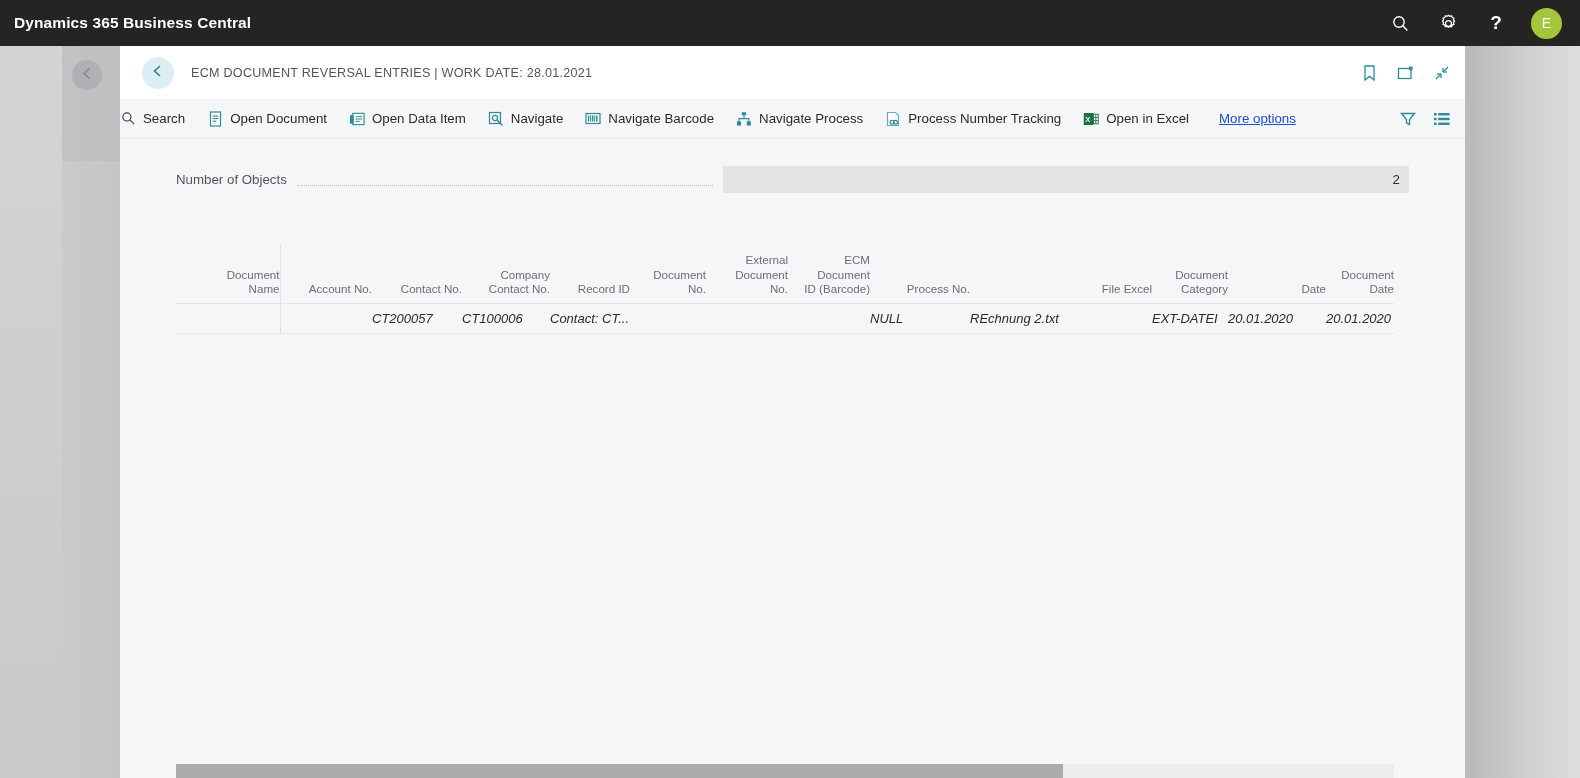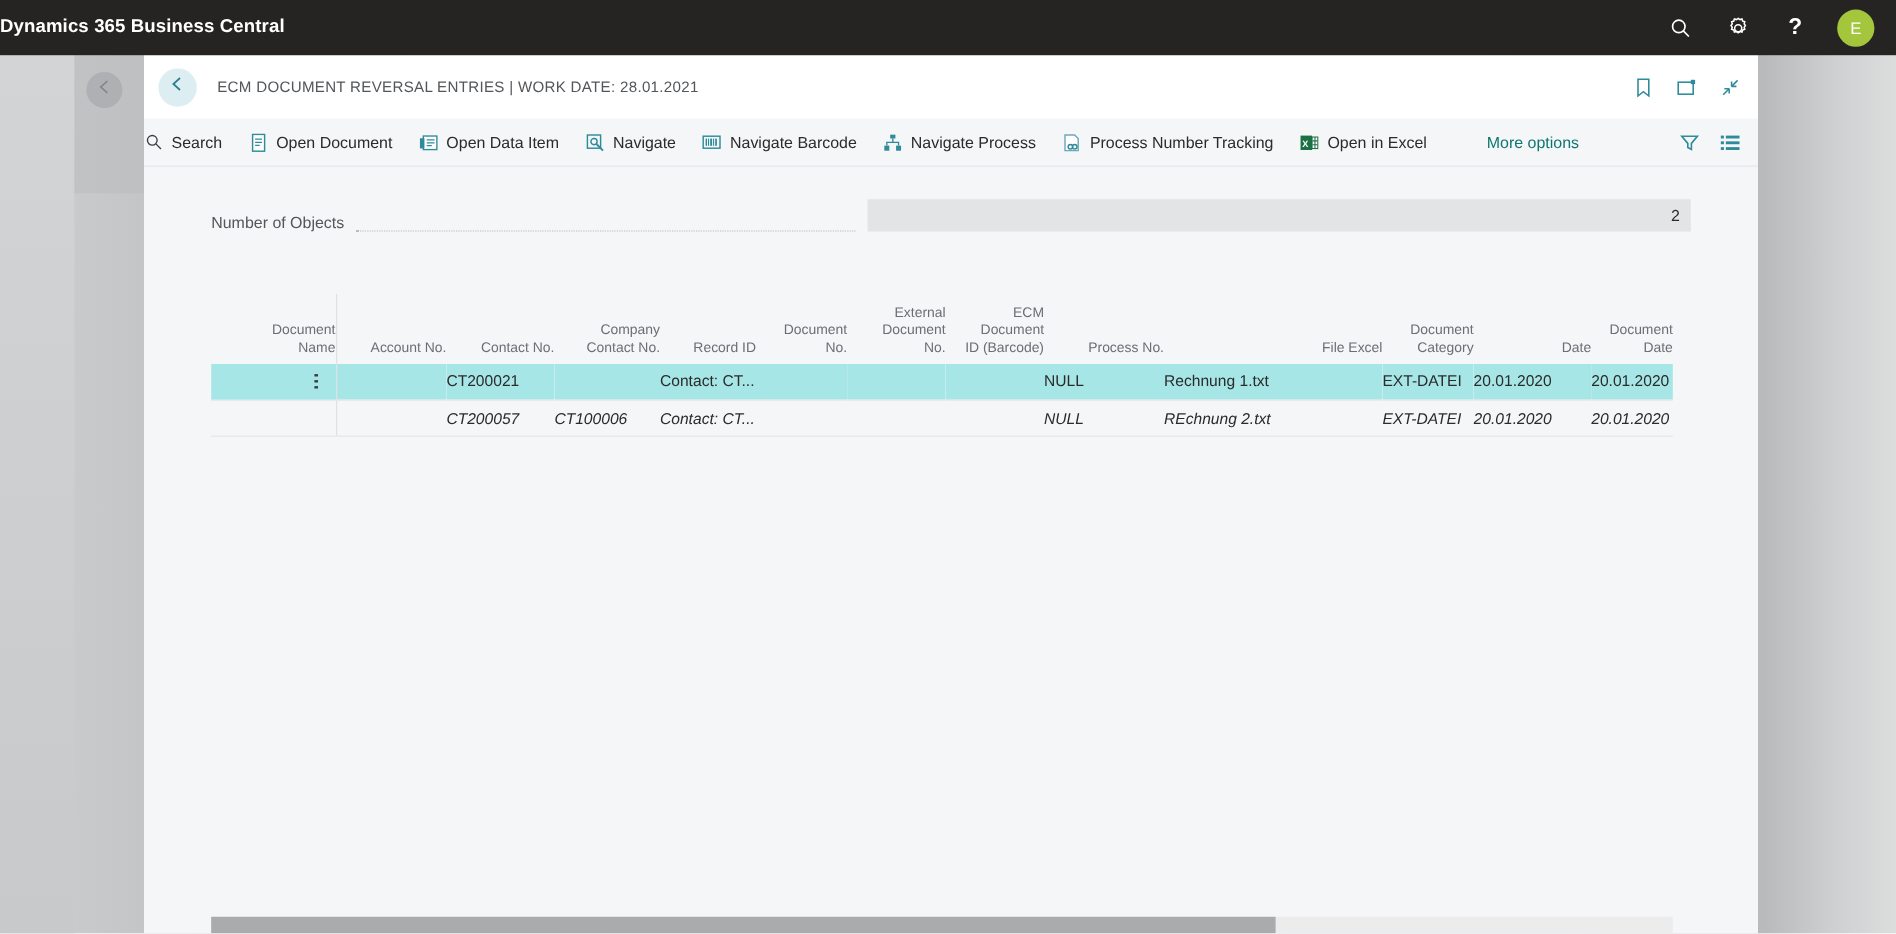--- a/index.html
+++ b/index.html
@@ -34,21 +34,21 @@
     background: rgba(185,187,189,0.55);
   }
 
   
   .appbar {
     position: absolute; left: 0; top: 0; width: 1580px; height: 46px;
     background: #252423; color: #fff;
     display: flex; align-items: center; z-index: 40;
   }
   .appbar-title {
-    font-size: 15.5px; font-weight: bold;
+    margin-left: 14px; font-size: 15.5px; font-weight: bold;
     letter-spacing: .1px; color: #ffffff;
   }
   .appbar-right {
     margin-left: auto; display: flex; align-items: center; gap: 22px;
     padding-right: 18px;
   }
   .appbar-icon {
     width: 26px; height: 26px; display: flex;
     align-items: center; justify-content: center; cursor: pointer;
   }
@@ -61,21 +61,21 @@
   }
 
   
   .page {
     position: absolute; left: 120px; top: 46px;
     width: 1345px; height: 732px;
     background: #f5f6f8; z-index: 20; overflow: hidden;
   }
   .page-header {
     height: 53px; background: #ffffff;
-    display: flex; align-items: center; padding: 0 14px 0 4px;
+    display: flex; align-items: center; padding: 0 14px 0 14px;
   }
   .page-back {
     width: 32px; height: 32px; border-radius: 50%;
     background: #ddeef2; display: flex; align-items: center;
     justify-content: center; cursor: pointer; flex: 0 0 auto;
     margin-left: 8px;
   }
   .page-title {
     margin-left: 17px; font-size: 12.6px; color: #53565a;
     letter-spacing: .25px; white-space: nowrap;
@@ -91,32 +91,32 @@
     background: #f5f6f8;
     border-bottom: 1px solid #e6e7ea;
   }
   .cmd {
     display: flex; align-items: center; gap: 7px;
     font-size: 13.3px; color: #2b2b2b; cursor: pointer;
     margin-right: 22px; white-space: nowrap;
   }
   .cmd .ico { width: 16px; height: 16px; display: flex; align-items: center; justify-content: center; }
   .more-options {
-    font-size: 13.3px; color: #0f766e; cursor: pointer;
-    margin-left: 28px; white-space: nowrap;
+    font-size: 13.3px; color: #1d4ed8; cursor: pointer;
+    margin-left: 8px; white-space: nowrap; text-decoration: underline;
   }
   .ribbon-right {
     margin-left: auto; display: flex; align-items: center;
     gap: 16px; padding-right: 14px;
   }
 
   
   .field-area { padding: 26px 0 0 0; }
   .field-row {
-    display: flex; align-items: flex-end;
+    display: flex; align-items: center;
     margin-left: 56px; margin-right: 56px; height: 28px;
   }
   .field-label { font-size: 13.3px; color: #53565a; white-space: nowrap; }
   .field-dots {
     flex: 1 1 auto; height: 1px; margin: 12px 10px 0 10px;
     border-bottom: 1px dotted #b9bbbe;
   }
   .field-value-box {
     width: 686px; height: 27px; background: #e3e4e6;
     display: flex; align-items: center; justify-content: flex-end;
@@ -444,41 +444,20 @@
           <th>
             <span class="hcell">Date</span>
           </th>
           <th>
             <span class="hcell">Document</span>
             <span class="hcell">Date</span>
           </th>
         </tr>
       </thead>
       <tbody>
-        <tr class="row-selected">
-          <td class="dots-cell sep">
-            <span class="row-menu">
-                <i></i>
-                <i></i>
-                <i></i>
-              </span>
-          </td>
-          <td></td>
-          <td>CT200021</td>
-          <td></td>
-          <td>Contact: CT...</td>
-          <td></td>
-          <td></td>
-          <td></td>
-          <td>NULL</td>
-          <td>Rechnung 1.txt</td>
-          <td>EXT-DATEI</td>
-          <td>20.01.2020</td>
-          <td>20.01.2020</td>
-        </tr>
         <tr class="row-normal">
           <td class="sep"></td>
           <td></td>
           <td>CT200057</td>
           <td>CT100006</td>
           <td>Contact: CT...</td>
           <td></td>
           <td></td>
           <td></td>
           <td>NULL</td>

